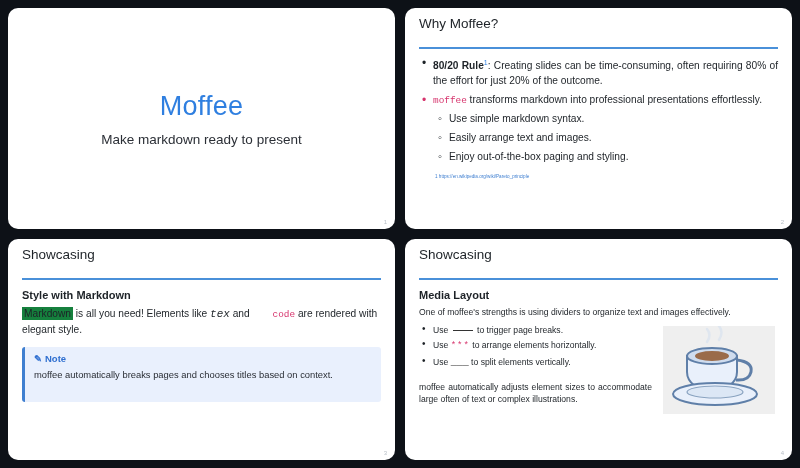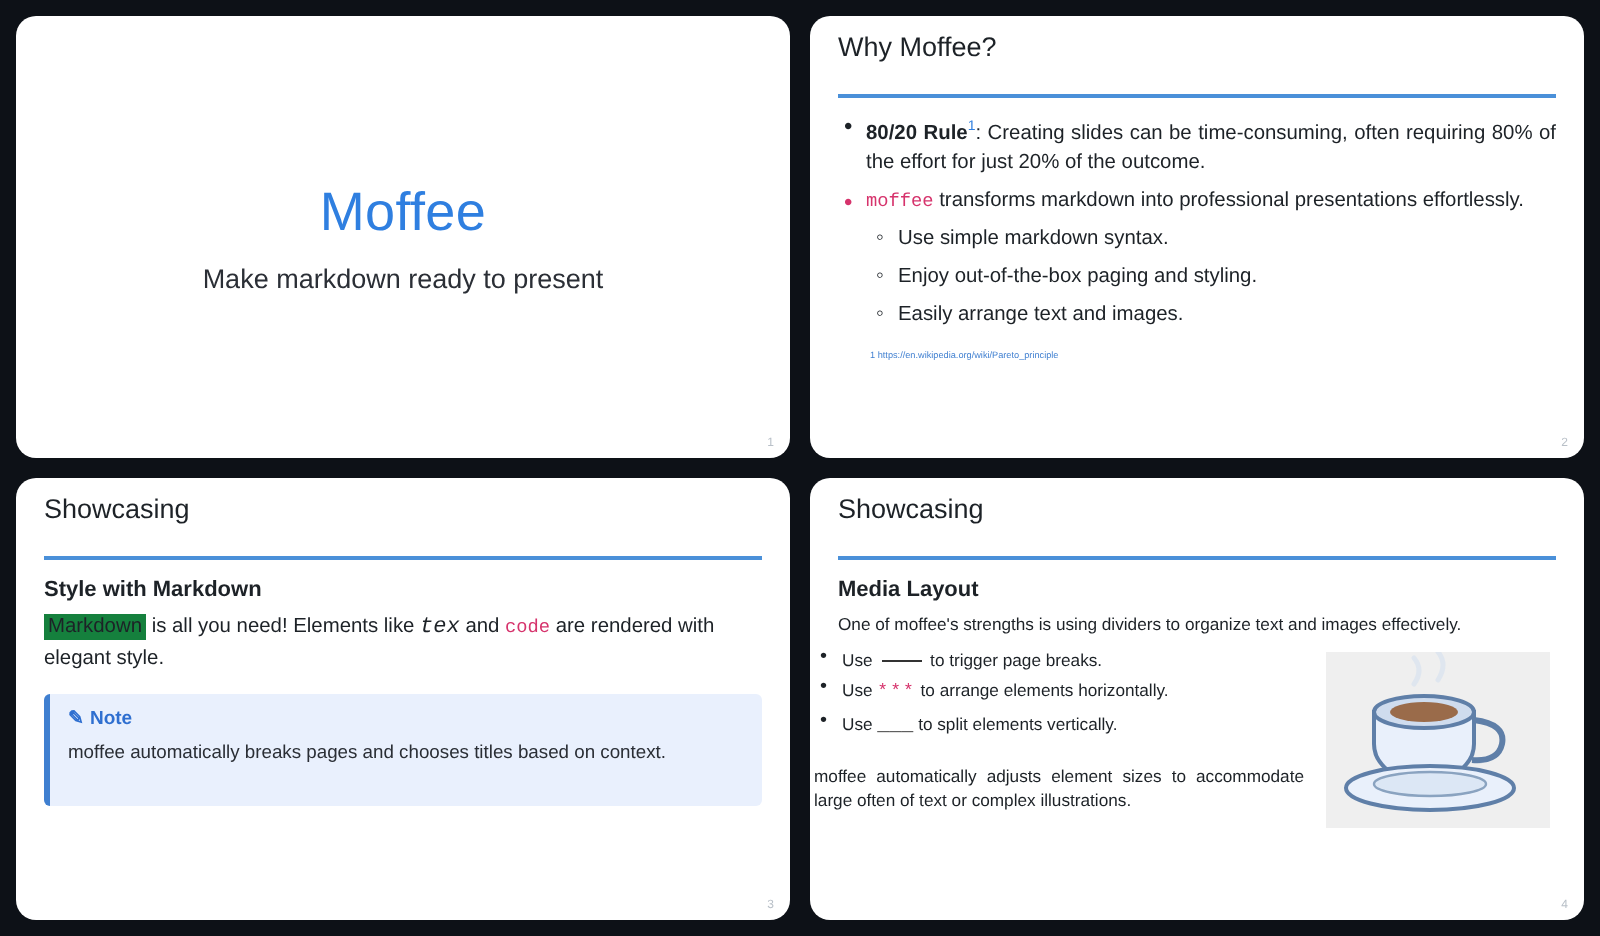--- a/index.html
+++ b/index.html
@@ -152,20 +152,21 @@
   }
   .tex {
     font-family: Liberation Mono, monospace;
     font-style: italic;
     font-size: 11px;
   }
   .codeinline {
     font-family: "Liberation Mono", monospace;
     color: #d6336c;
     font-size: 9.4px;
+    margin-left: 20px;
   }
   .note-box {
     margin: 10px 14px 0 14px;
     background: #e9f0fd;
     border-left: 3px solid #3f7fd0;
     border-radius: 3px;
     padding: 6px 9px 20px 9px;
   }
   .note-title {
     color: #2f6fd0;
@@ -183,21 +184,21 @@
 
   
   .s4 .intro {
     padding: 0 14px;
     font-size: 8.6px;
     color: #1d2227;
     line-height: 1.4;
   }
   .s4 .cols {
     display: flex;
-    padding: 6px 14px 0 2px;
+    padding: 6px 14px 0 14px;
     gap: 8px;
   }
   .s4 .col-left {
     flex: 1 1 auto;
     font-size: 8.6px;
     color: #1d2227;
     line-height: 1.45;
   }
   .s4 ul.bullets > li { margin-bottom: 3px; }
   .s4 ul.bullets > li::before { font-size: 10px; top: -2px; }
@@ -255,22 +256,22 @@
     <div class="head-rule"></div>
     <div class="body">
       <ul class="bullets">
         <li>
           <b class="strong">80/20 Rule</b><sup><a class="fn" href="#">1</a></sup><span>: Creating slides can be time-consuming, often requiring 80% of the effort for just 20% of the outcome.</span>
         </li>
         <li class="mono-li">
           <span class="mono">moffee</span><span> transforms markdown into professional presentations effortlessly.</span>
           <ul class="subbullets">
             <li>Use simple markdown syntax.</li>
+            <li>Easily arrange text and images.</li>
             <li>Enjoy out-of-the-box paging and styling.</li>
-            <li>Easily arrange text and images.</li>
           </ul>
         </li>
       </ul>
       <div class="footnote">
         <span class="fnmark">1</span>
         <span>https://en.wikipedia.org/wiki/Pareto_principle</span>
       </div>
     </div>
     <div class="pagenum">2</div>
   </div>

